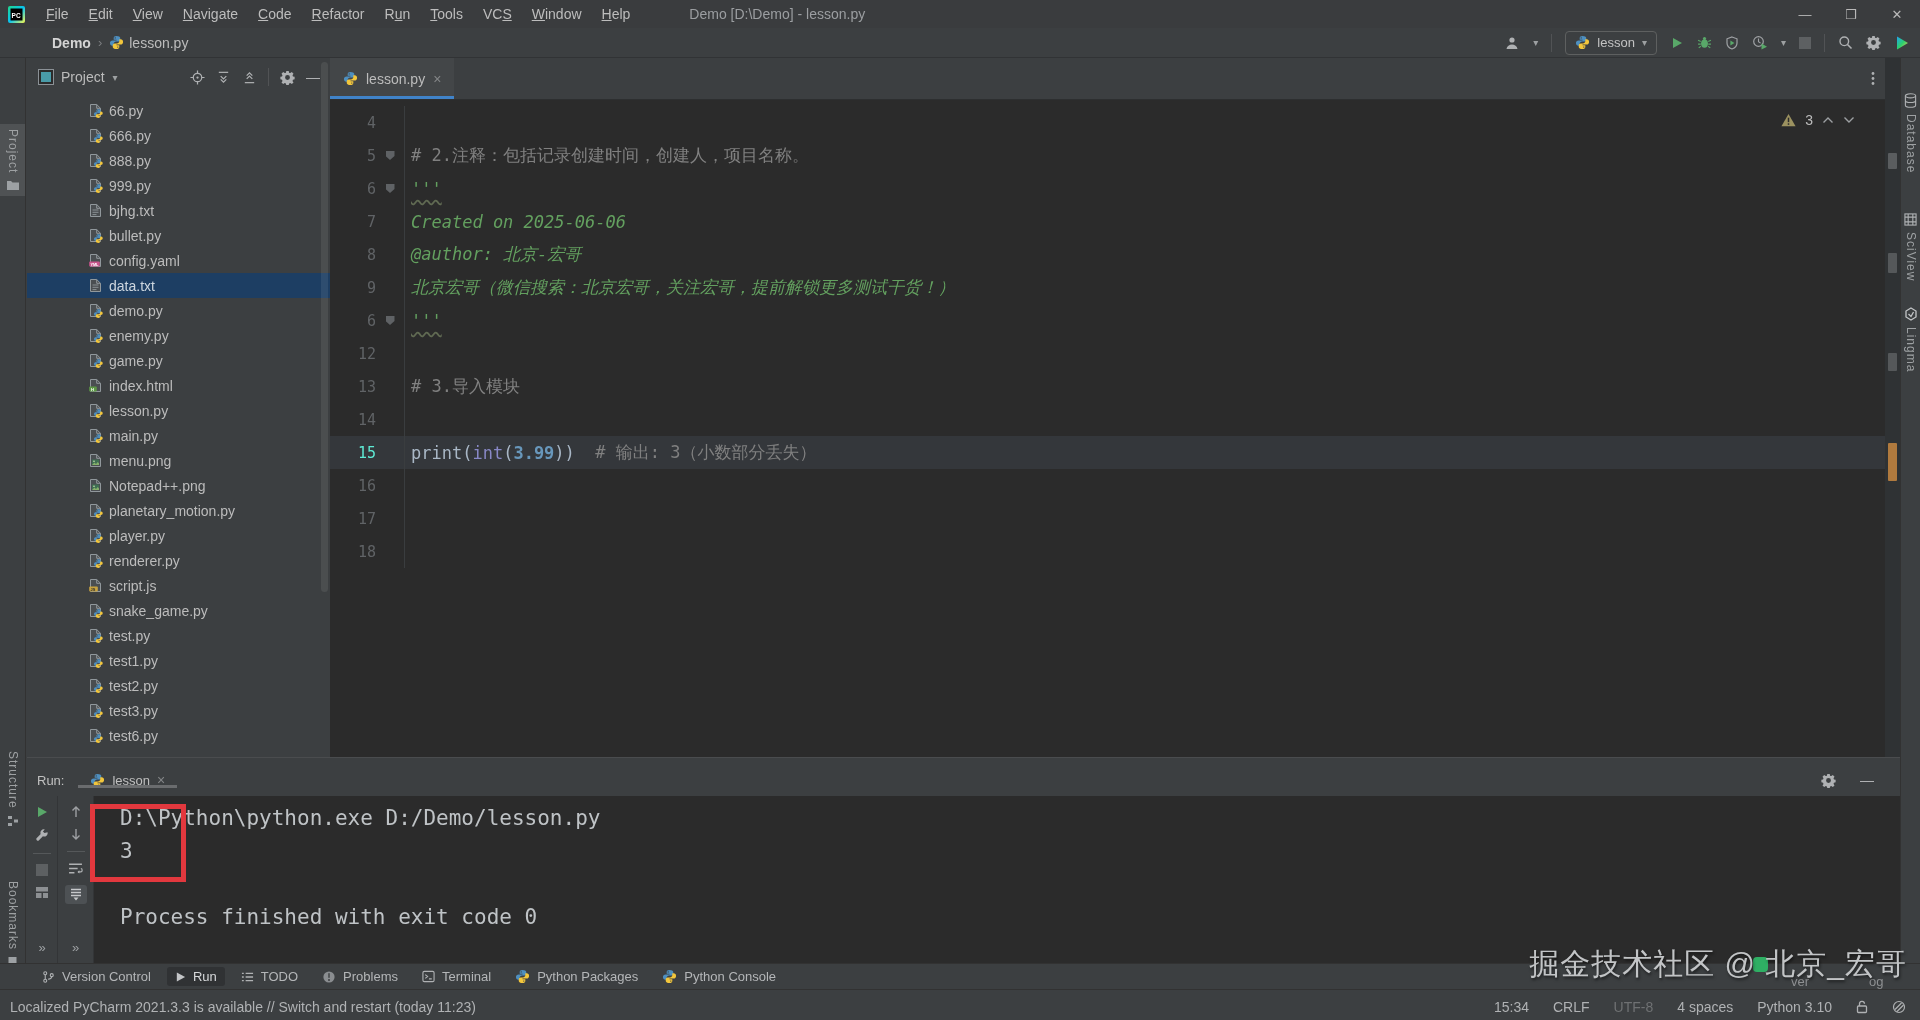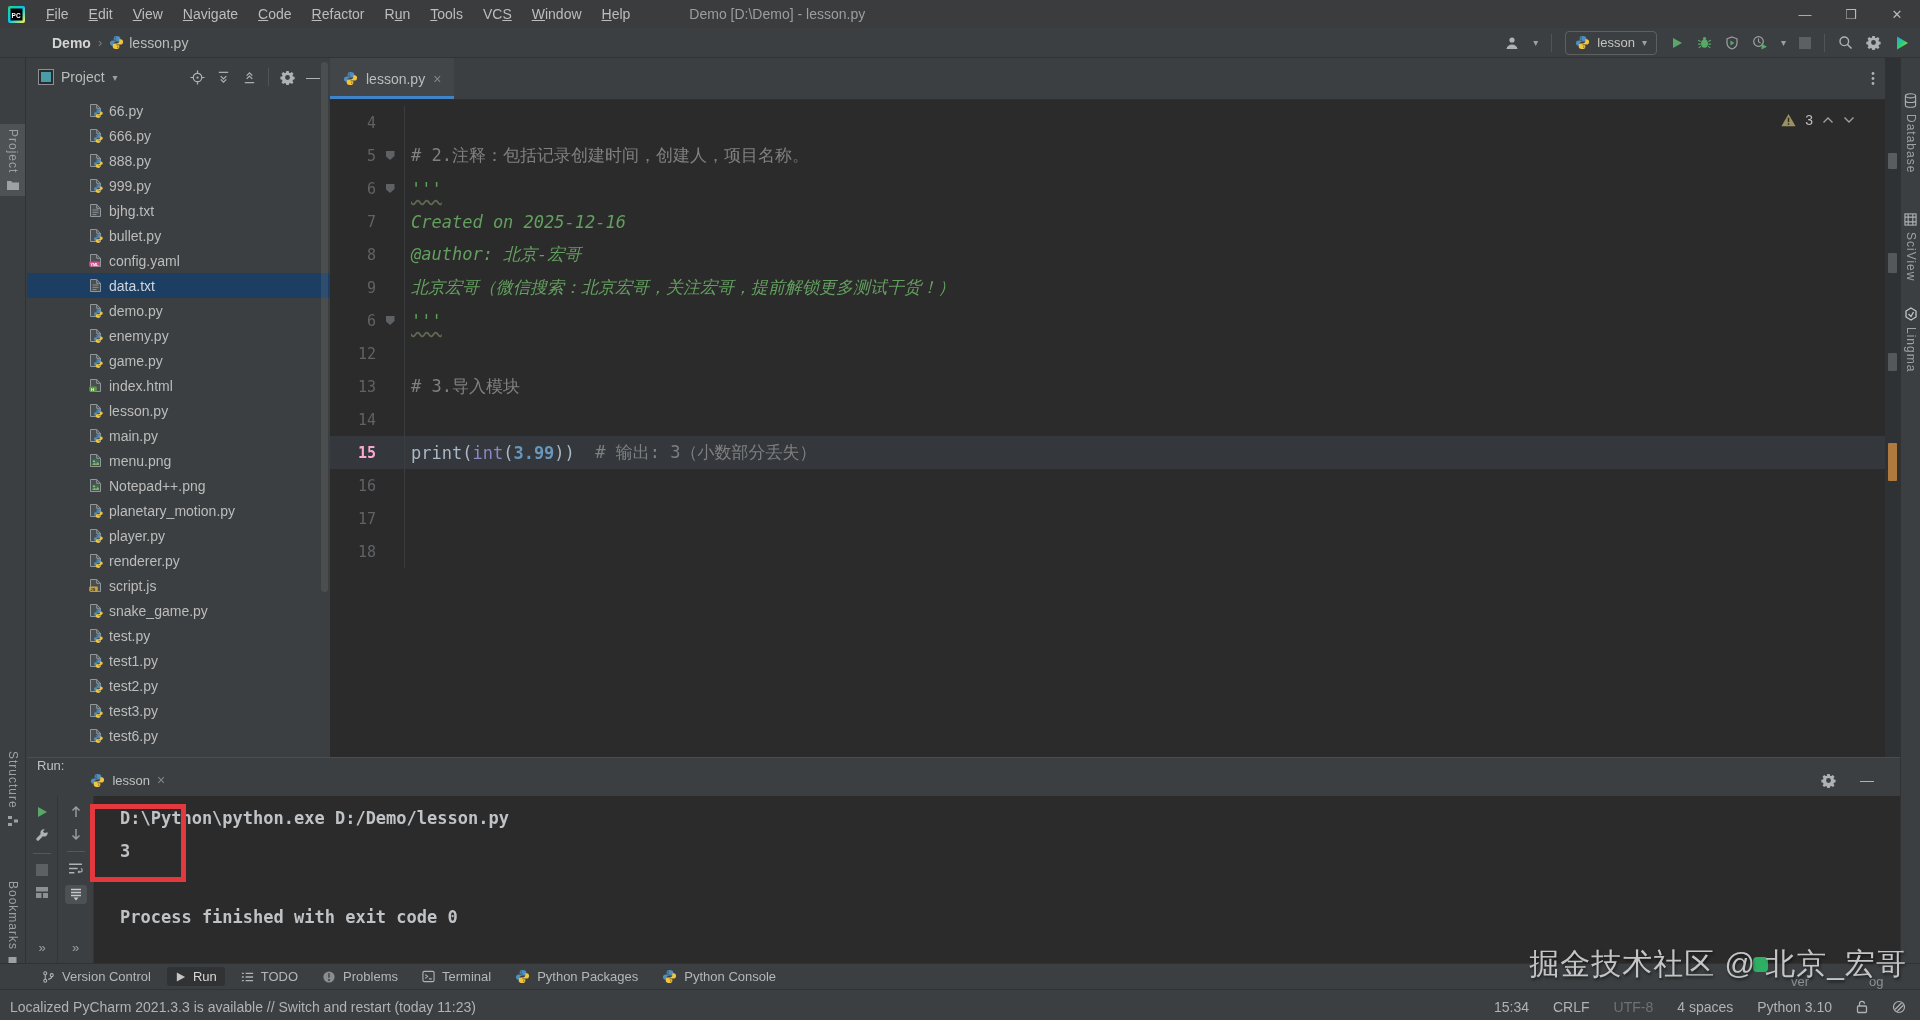--- a/index.html
+++ b/index.html
@@ -52,51 +52,51 @@
   .editor-area { position:absolute; left:330px; top:58px; width:1555px; height:699px; background:#2b2b2b; }
   .tabbar { position:relative; height:42px; background:#3c3f41; border-bottom:1px solid #2d2f30; display:flex; align-items:stretch; }
   .tab { display:flex; align-items:center; gap:8px; padding:0 13px; background:rgba(255,255,255,0.04); position:relative; color:#bcbcbc; font-size:14px; }
   .tab::after { content:""; position:absolute; left:0; right:0; bottom:0; height:3px; background:#4083c9; }
   .tab-close { color:#848688; font-size:14px; }
   .tabbar-kebab { margin-left:auto; display:flex; align-items:center; padding-right:10px; }
   .editor-body { position:absolute; left:0; right:0; top:42px; bottom:0; font-family:"DejaVu Sans Mono", monospace; font-size:17px; padding-top:6px; }
   .eline { height:33px; display:flex; align-items:center; white-space:pre; }
   .eline.current { background:#34373b; }
   .lnum { width:46px; text-align:right; color:#606366; font-size:15px; flex:none; font-family:"DejaVu Sans Mono", monospace; }
-  .eline.current .lnum { color:#f9a8d4;font-weight:bold; }
+  .eline.current .lnum { color:#5eead4; }
   .fold { width:28px; flex:none; display:flex; justify-content:center; align-items:center; }
   .fold-marker { width:9px; height:9px; background:#5f6265; clip-path:polygon(0 0,100% 0,100% 55%,50% 100%,0 55%); }
   .codetxt { border-left:1px solid #3a3d3f; padding-left:6px; height:100%; display:flex; align-items:center; white-space:pre; }
   .sg-comment { color:#808080; }
   .sg-doc { color:#63a05f; font-style:italic; }
   .sg-docq { color:#63a05f; font-style:italic; text-decoration:underline wavy #606a52; text-underline-offset:5px; }
   .sg-plain { color:#a9b7c6; }
   .sg-builtin { color:#a9b7c6; }
   .sg-builtin2 { color:#8888c6; }
   .sg-number { color:#6897bb;font-weight:bold; }
   .inspection { position:absolute; top:54px; right:30px; display:flex; align-items:center; gap:9px; color:#bcbcbc; font-size:14px; }
 
   .error-stripe { position:absolute; left:1885px; top:58px; width:15px; height:699px; background:#2f3234; }
   .es-mark { position:absolute; left:3px; width:9px; border-radius:1px; }
 
   
   .run-panel { position:absolute; left:27px; top:757px; width:1873px; height:206px; background:#3c3f41; border-top:1px solid #4a4c4e; }
-  .rp-header { height:44px; display:flex; padding:0 10px; color:#c0c0c0; font-size:13px; }
+  .rp-header { height:44px; display:flex; align-items:center; padding:14px 10px; color:#c0c0c0; font-size:13px; }
   .rp-label { margin-right:14px; }
   .rp-tab { display:flex; align-items:center; gap:7px; height:100%; padding:0 12px; position:relative; }
   .rp-tab::after { content:""; position:absolute; left:0; right:0; bottom:0; height:3px; background:#6a6c6e; }
   .rp-right { margin-left:auto; display:flex; align-items:center; gap:24px; padding-right:16px; }
   .rp-body { position:absolute; left:0; right:0; top:38px; bottom:0; display:flex; }
   .rp-col { display:flex; flex-direction:column; align-items:center; padding-top:9px; gap:10px; background:#3c3f41; }
   .rp-col1 { width:31px; border-right:1px solid #333537; }
   .rp-col2 { width:36px; border-right:1px solid #333537; }
   .tb-div { width:18px; height:1px; background:#55585a; }
   .tb-btn-active { background:#4d5154; border-radius:3px; padding:3px 4px; }
   .more { color:#9da0a3; font-size:13px; margin-top:auto; margin-bottom:8px; }
-  .console { flex:1; background:#2b2b2b; font-family:"DejaVu Sans Mono", monospace; font-size:17px; color:#bfc3c6; padding:6px 0 0 26px; line-height:33px; white-space:pre;font-weight:bold; }
+  .console { flex:1; background:#2b2b2b; font-family:"DejaVu Sans Mono", monospace; font-size:21px; color:#bfc3c6; padding:6px 0 0 26px; line-height:33px; white-space:pre; }
 
   
   .bottom-bar { position:absolute; left:0; top:963px; width:1920px; height:26px; background:#3c3f41; border-top:1px solid #323232; display:flex; align-items:center; gap:8px; padding-left:34px; }
   .bb-tab { display:flex; align-items:center; gap:7px; font-size:13px; color:#b4b6b8; padding:2px 8px; border-radius:3px; }
   .bb-tab.active { background:#303234; color:#d6d8da; }
   .status-bar { position:absolute; left:0; top:989px; width:1920px; height:31px; background:#3c3f41; border-top:1px solid #323232; display:flex; align-items:center; font-size:14px; color:#b0b2b4; padding:17px 10px; }
   .sb-right { margin-left:auto; display:flex; align-items:center; gap:24px; padding-right:4px; }
   .sb-dim { color:#6f7173; }
 
   
@@ -640,21 +640,21 @@
             <circle cx="2" cy="2" r="1.4" fill="#afb1b3"></circle>
             <circle cx="2" cy="7" r="1.4" fill="#afb1b3"></circle>
             <circle cx="2" cy="12" r="1.4" fill="#afb1b3"></circle>
           </svg>
         </span>
     </div>
     <div class="editor-body" id="code">
         <div class="eline"><span class="lnum">4</span><span class="fold"></span><span class="codetxt"></span></div>
         <div class="eline"><span class="lnum">5</span><span class="fold"><span class="fold-marker"></span></span><span class="codetxt"><span class="sg-comment"># 2.注释：包括记录创建时间，创建人，项目名称。</span></span></div>
         <div class="eline"><span class="lnum">6</span><span class="fold"><span class="fold-marker"></span></span><span class="codetxt"><span class="sg-docq">'''</span></span></div>
-        <div class="eline"><span class="lnum">7</span><span class="fold"></span><span class="codetxt"><span class="sg-doc">Created on 2025-12-16</span></span></div>
+        <div class="eline"><span class="lnum">7</span><span class="fold"></span><span class="codetxt"><span class="sg-doc">Created on 2025-06-06</span></span></div>
         <div class="eline"><span class="lnum">8</span><span class="fold"></span><span class="codetxt"><span class="sg-doc">@author: 北京-宏哥</span></span></div>
         <div class="eline"><span class="lnum">9</span><span class="fold"></span><span class="codetxt"><span class="sg-doc">北京宏哥（微信搜索：北京宏哥，关注宏哥，提前解锁更多测试干货！）</span></span></div>
         <div class="eline"><span class="lnum">6</span><span class="fold"><span class="fold-marker"></span></span><span class="codetxt"><span class="sg-docq">'''</span></span></div>
         <div class="eline"><span class="lnum">12</span><span class="fold"></span><span class="codetxt"></span></div>
         <div class="eline"><span class="lnum">13</span><span class="fold"></span><span class="codetxt"><span class="sg-comment"># 3.导入模块</span></span></div>
         <div class="eline"><span class="lnum">14</span><span class="fold"></span><span class="codetxt"></span></div>
         <div class="eline current"><span class="lnum">15</span><span class="fold"></span><span class="codetxt"><span class="sg-builtin">print</span><span class="sg-plain">(</span><span class="sg-builtin2">int</span><span class="sg-plain">(</span><span class="sg-number">3.99</span><span class="sg-plain">))</span><span class="sg-comment">  # 输出: 3（小数部分丢失）</span></span></div>
         <div class="eline"><span class="lnum">16</span><span class="fold"></span><span class="codetxt"></span></div>
         <div class="eline"><span class="lnum">17</span><span class="fold"></span><span class="codetxt"></span></div>
         <div class="eline"><span class="lnum">18</span><span class="fold"></span><span class="codetxt"></span></div>

